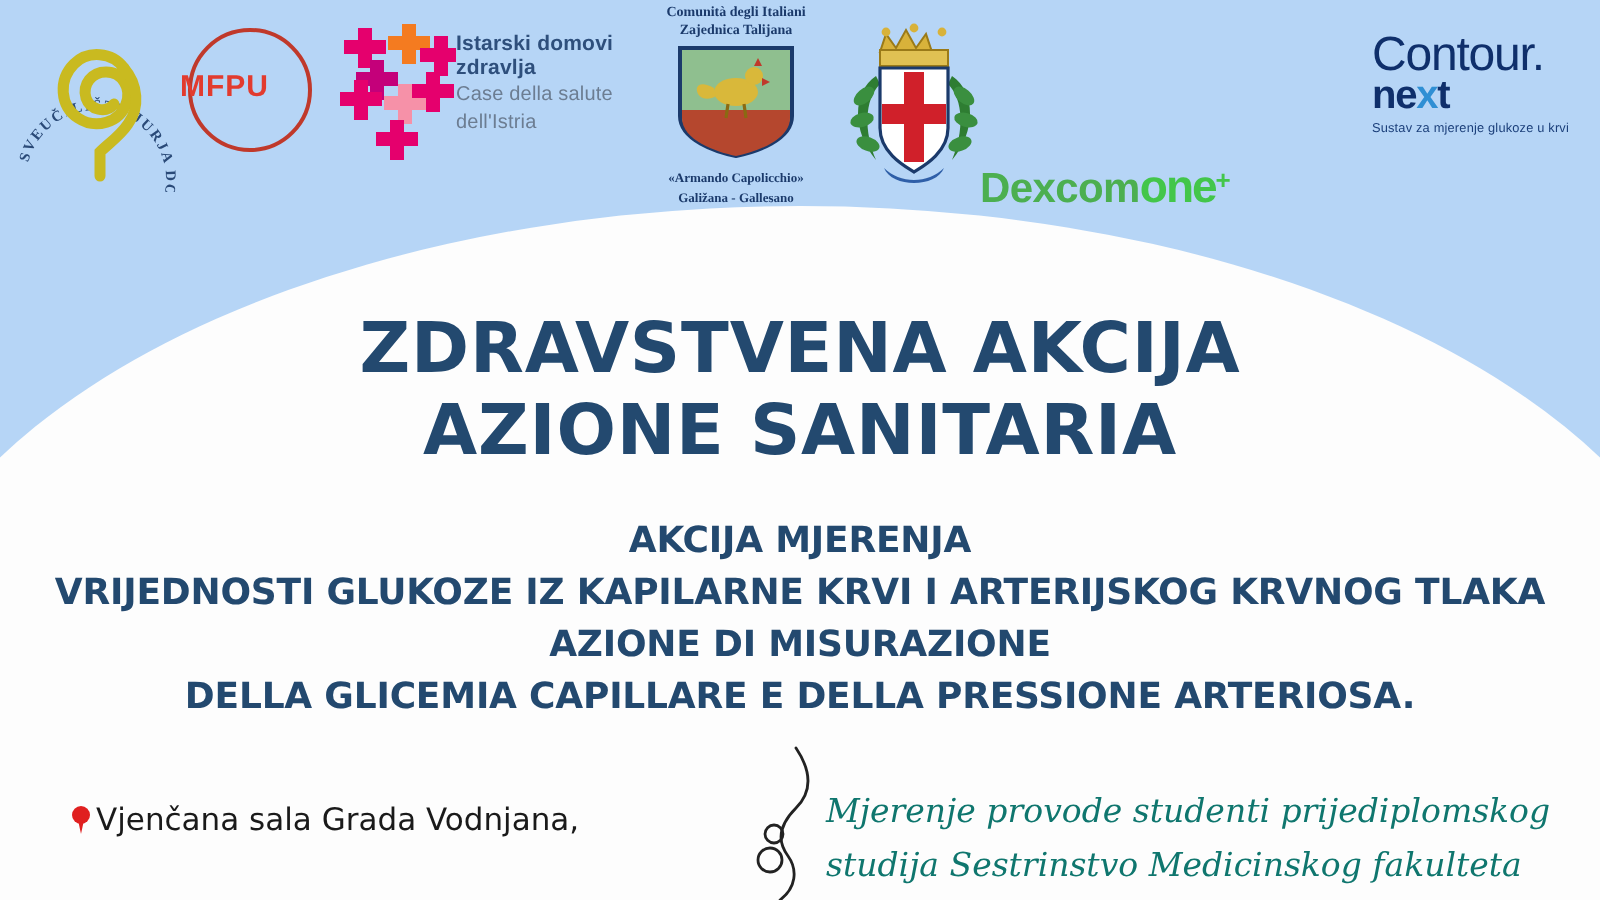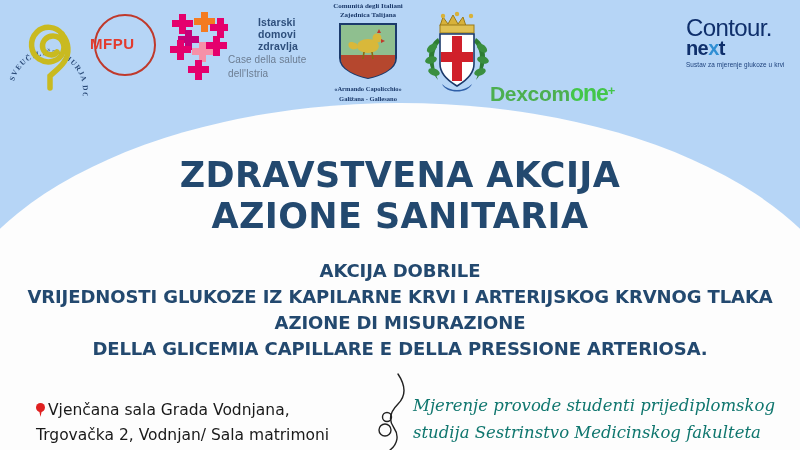--- a/index.html
+++ b/index.html
@@ -69,21 +69,21 @@
     color: #e23b2e;
   }
 
   
   .logo-idz { left: 166px; top: 8px; width: 150px; height: 82px; }
   .idz-crosses { position: absolute; left: 0; top: 4px; width: 62px; height: 74px; }
   .idz-txt { position: absolute; left: 62px; top: 8px; width: 92px; }
   .idz-l1 {
     font-family: "Liberation Sans", sans-serif;
     font-size: 10.5px; font-weight: bold; color: #2e4f7c;
-    line-height: 12px; letter-spacing: .1px; margin-left: 30px;
+    line-height: 12px; letter-spacing: .1px;
   }
   .idz-l2 {
     font-family: "Liberation Sans", sans-serif;
     font-size: 10px; color: #6c7d92; line-height: 12px;
     margin-top: 2px; letter-spacing: .1px;
   }
 
   
   .logo-cdi { left: 316px; top: 2px; width: 104px; height: 100px; text-align: center; }
   .cdi-top {
@@ -357,29 +357,28 @@
   </div>
 
   <div class="content">
 
     <div class="title-block">
       <div class="title-line">ZDRAVSTVENA AKCIJA</div>
       <div class="title-line">AZIONE SANITARIA</div>
     </div>
 
     <div class="sub-block">
-      <div class="sub-line">AKCIJA DOBRILE</div>
+      <div class="sub-line">AKCIJA MJERENJA</div>
       <div class="sub-line">VRIJEDNOSTI GLUKOZE IZ KAPILARNE KRVI I ARTERIJSKOG KRVNOG TLAKA</div>
       <div class="sub-line">AZIONE DI MISURAZIONE</div>
       <div class="sub-line">DELLA GLICEMIA CAPILLARE E DELLA PRESSIONE ARTERIOSA.</div>
     </div>
 
     <div class="bottom-left">
       <div class="bl-line"><span class="pin"><span class="head"></span><span class="tail"></span></span><span>Vjenčana sala  Grada Vodnjana,</span></div>
-      <div class="bl-line">Trgovačka 2, Vodnjan/ Sala matrimoni</div>
     </div>
 
     <svg class="divider-squiggle" viewBox="0 0 44 78">
       <path d="M26,2 C34,14 34,24 26,32 C18,40 16,48 22,56 C27,63 26,72 18,78" fill="none" stroke="#222" stroke-width="1.4" stroke-linecap="round"></path>
       <circle cx="15" cy="45" r="4.5" fill="none" stroke="#222" stroke-width="1.4"></circle>
       <circle cx="13" cy="58" r="6" fill="none" stroke="#222" stroke-width="1.4"></circle>
     </svg>
 
     <div class="bottom-right">
       <div class="br-line">Mjerenje provode studenti prijediplomskog</div>

